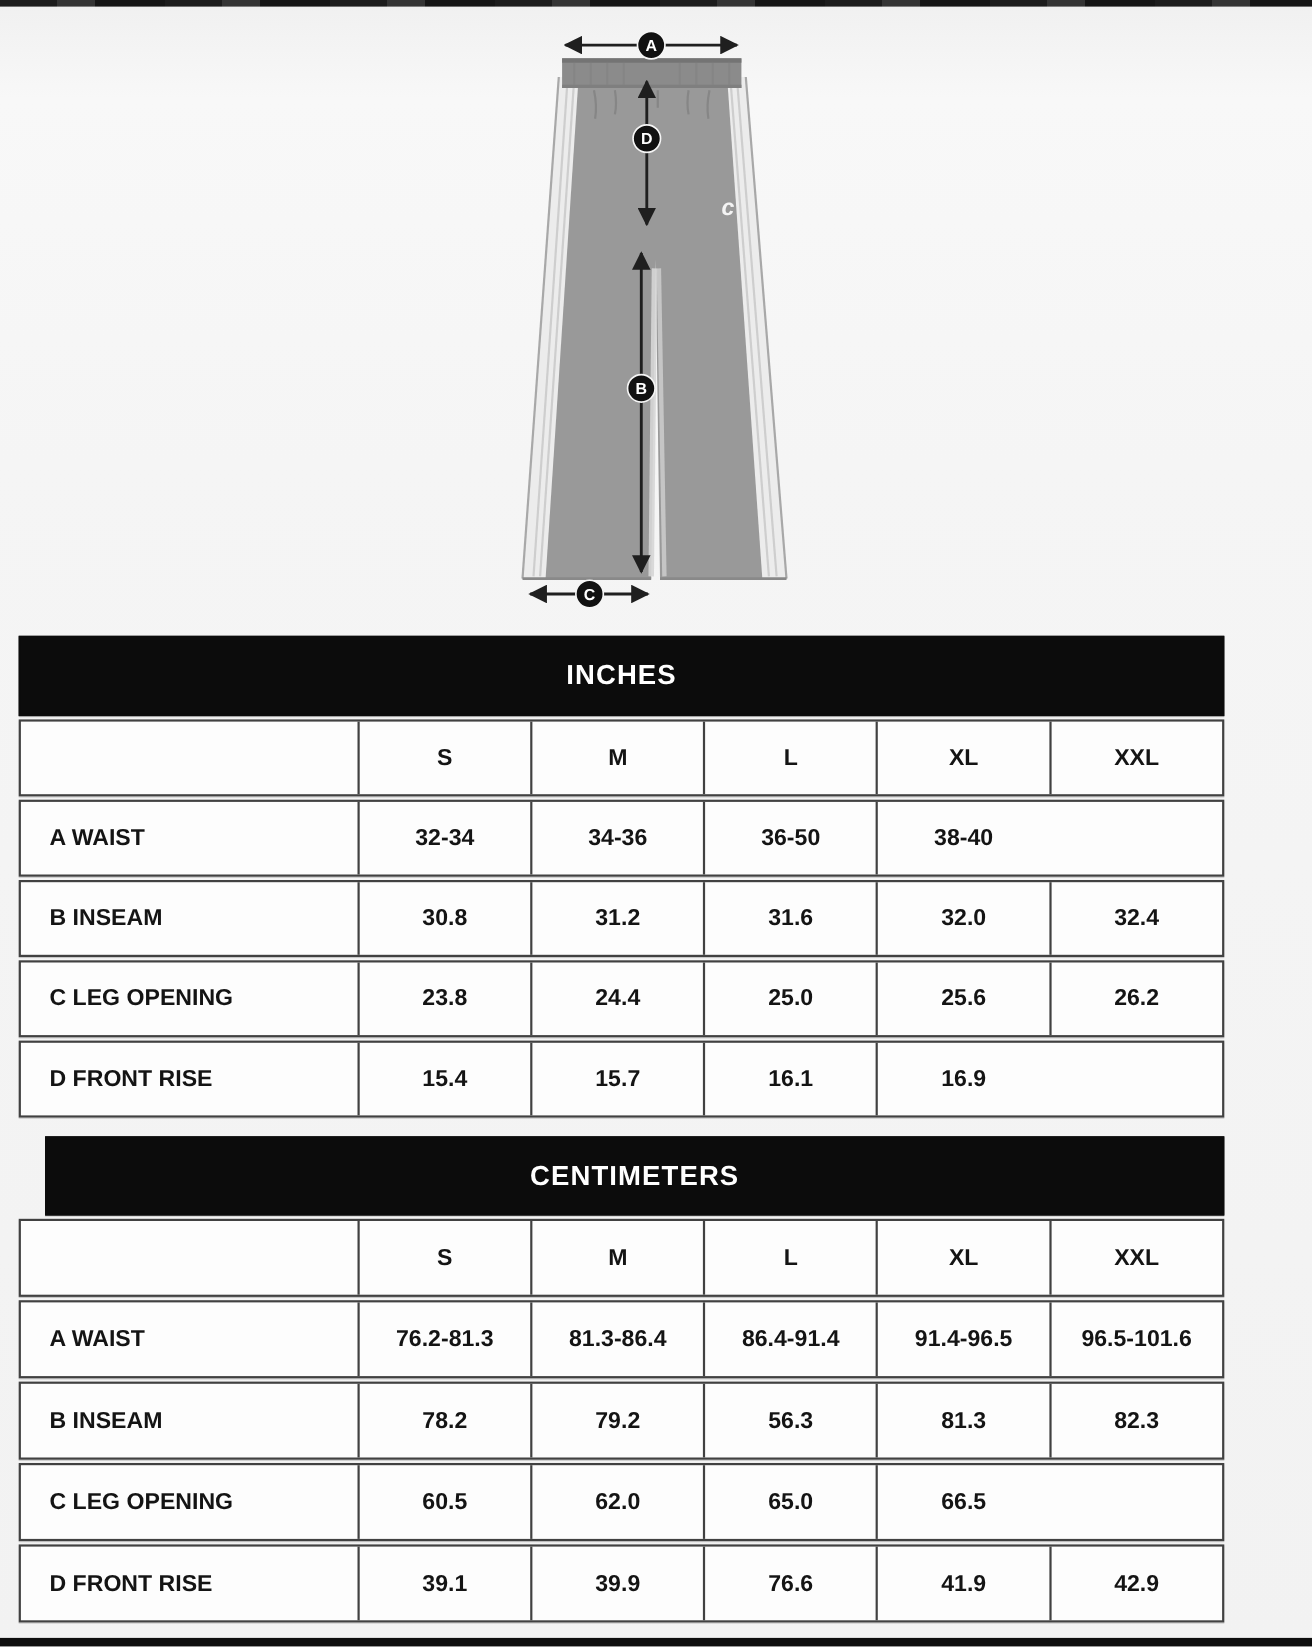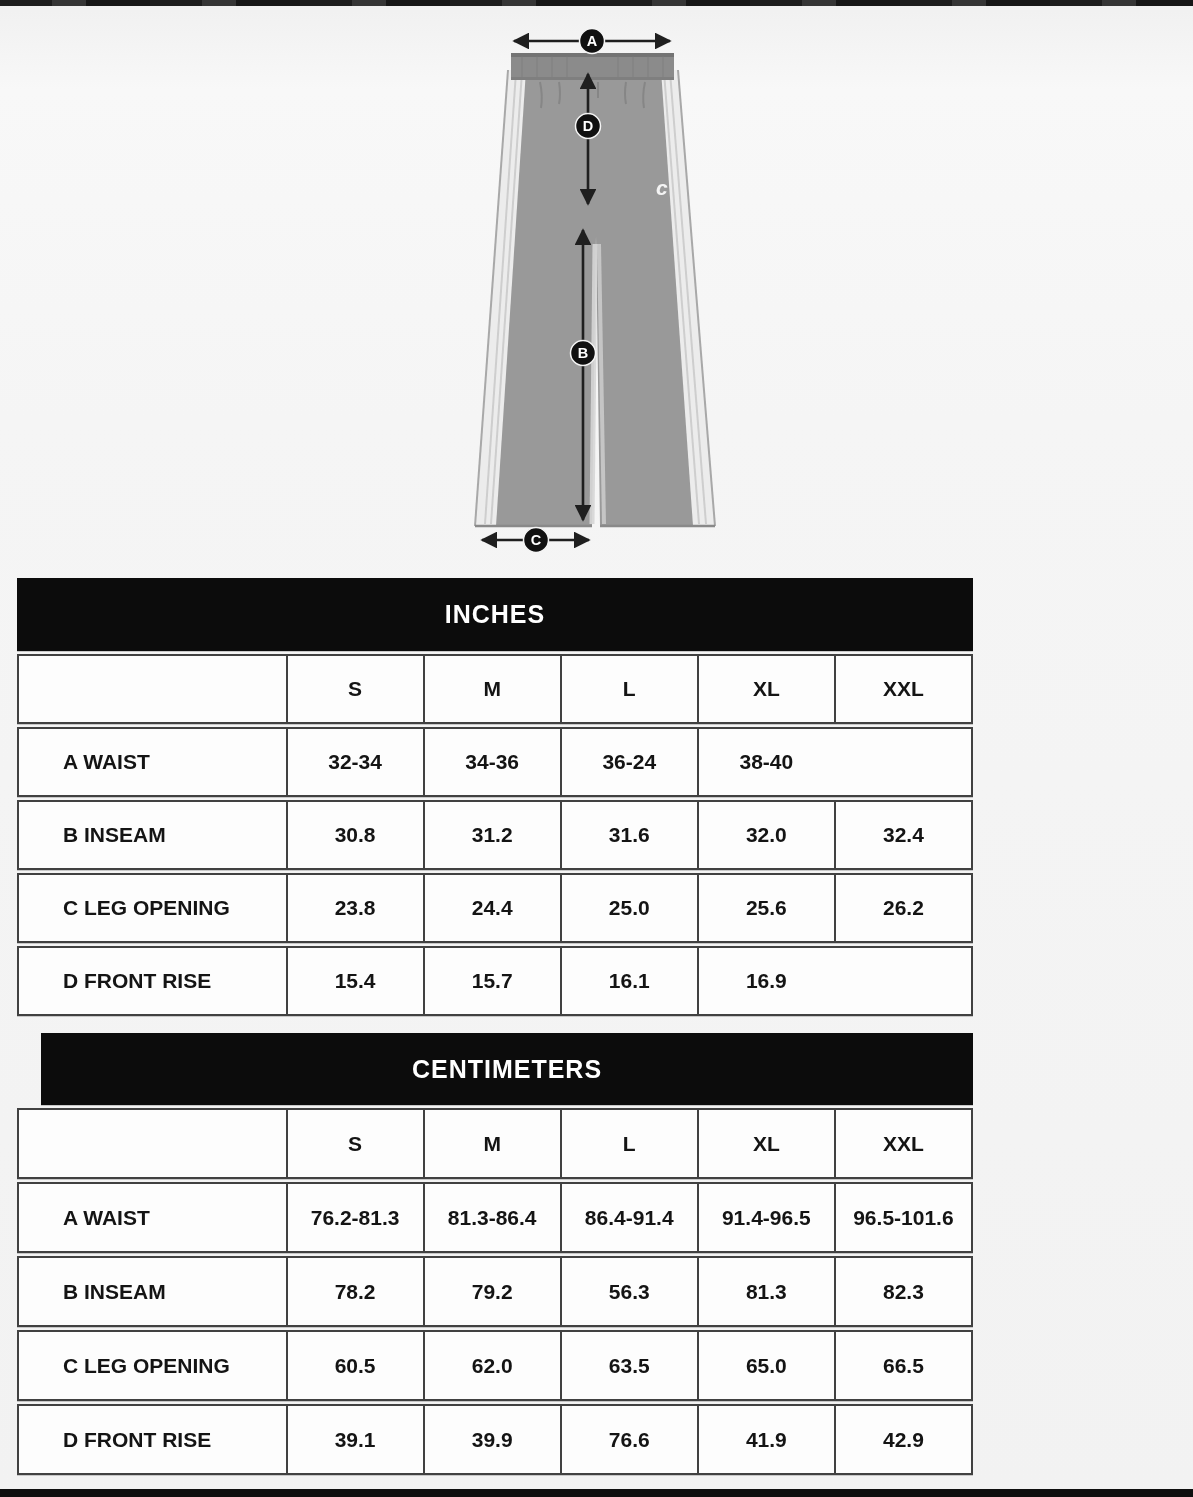--- a/index.html
+++ b/index.html
@@ -10,21 +10,21 @@
   }
   .top-strip {
     position:absolute; top:0; left:0; width:100%; height:6px;
     background:repeating-linear-gradient(90deg,#1d1d1d 0 52px,#353535 52px 86px,#161616 86px 150px);
   }
   .bottom-strip {
     position:absolute; left:0; bottom:0; width:100%; height:8px; background:#0e0e0e;
   }
   .diagram { position:absolute; left:430px; top:8px; }
 
-  .size-table { position:absolute; left:17px; width:956px; }
+  .size-table { position:absolute; left:17px; width:1096px; }
   .t-in { top:578px; }
   .t-cm { top:1033px; }
 
   .trow {
     box-sizing:border-box; display:flex; height:70px; margin-bottom:3px;
     background:#fdfdfd; border:2px solid #414141;
     box-shadow:0 1px 0 rgba(0,0,0,0.18);
   }
   .t-cm .trow { height:71px; }
   .trow.title {
@@ -35,21 +35,21 @@
   .trow.title .title-text {
     color:#ffffff; font-size:25px; font-weight:bold; letter-spacing:1px;
   }
   .cell {
     box-sizing:border-box; flex:0 0 14.4%;
     display:flex; align-items:center; justify-content:center;
     font-size:21px; font-weight:bold; color:#141414;
     border-left:2px solid #414141;
   }
   .cell.label {
-    flex:0 0 28%; border-left:none; justify-content:flex-start; padding-left:44px;
+    flex:0 0 28%; border-left:none; justify-content:flex-start; padding-left:26px;
   }
 </style>
 </head>
 <body>
 
 <div class="page">
 
   <div class="top-strip"></div>
 
   <svg class="diagram" width="330" height="560" viewBox="0 0 330 560">
@@ -133,21 +133,21 @@
       <div class="cell">S</div>
       <div class="cell">M</div>
       <div class="cell">L</div>
       <div class="cell">XL</div>
       <div class="cell">XXL</div>
     </div>
     <div class="trow">
       <div class="cell label">A WAIST</div>
       <div class="cell">32-34</div>
       <div class="cell">34-36</div>
-      <div class="cell">36-24</div>
+      <div class="cell">36-50</div>
       <div class="cell">38-40</div>
     </div>
     <div class="trow">
       <div class="cell label">B INSEAM</div>
       <div class="cell">30.8</div>
       <div class="cell">31.2</div>
       <div class="cell">31.6</div>
       <div class="cell">32.0</div>
       <div class="cell">32.4</div>
     </div>
@@ -193,21 +193,20 @@
       <div class="cell">78.2</div>
       <div class="cell">79.2</div>
       <div class="cell">56.3</div>
       <div class="cell">81.3</div>
       <div class="cell">82.3</div>
     </div>
     <div class="trow">
       <div class="cell label">C LEG OPENING</div>
       <div class="cell">60.5</div>
       <div class="cell">62.0</div>
-      <div class="cell">63.5</div>
       <div class="cell">65.0</div>
       <div class="cell">66.5</div>
     </div>
     <div class="trow">
       <div class="cell label">D FRONT RISE</div>
       <div class="cell">39.1</div>
       <div class="cell">39.9</div>
       <div class="cell">76.6</div>
       <div class="cell">41.9</div>
       <div class="cell">42.9</div>

